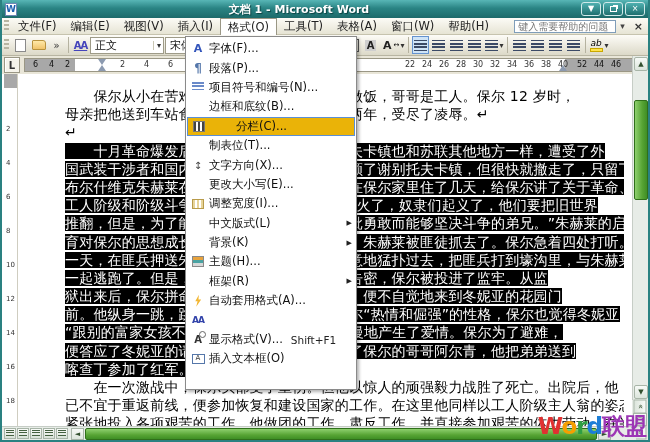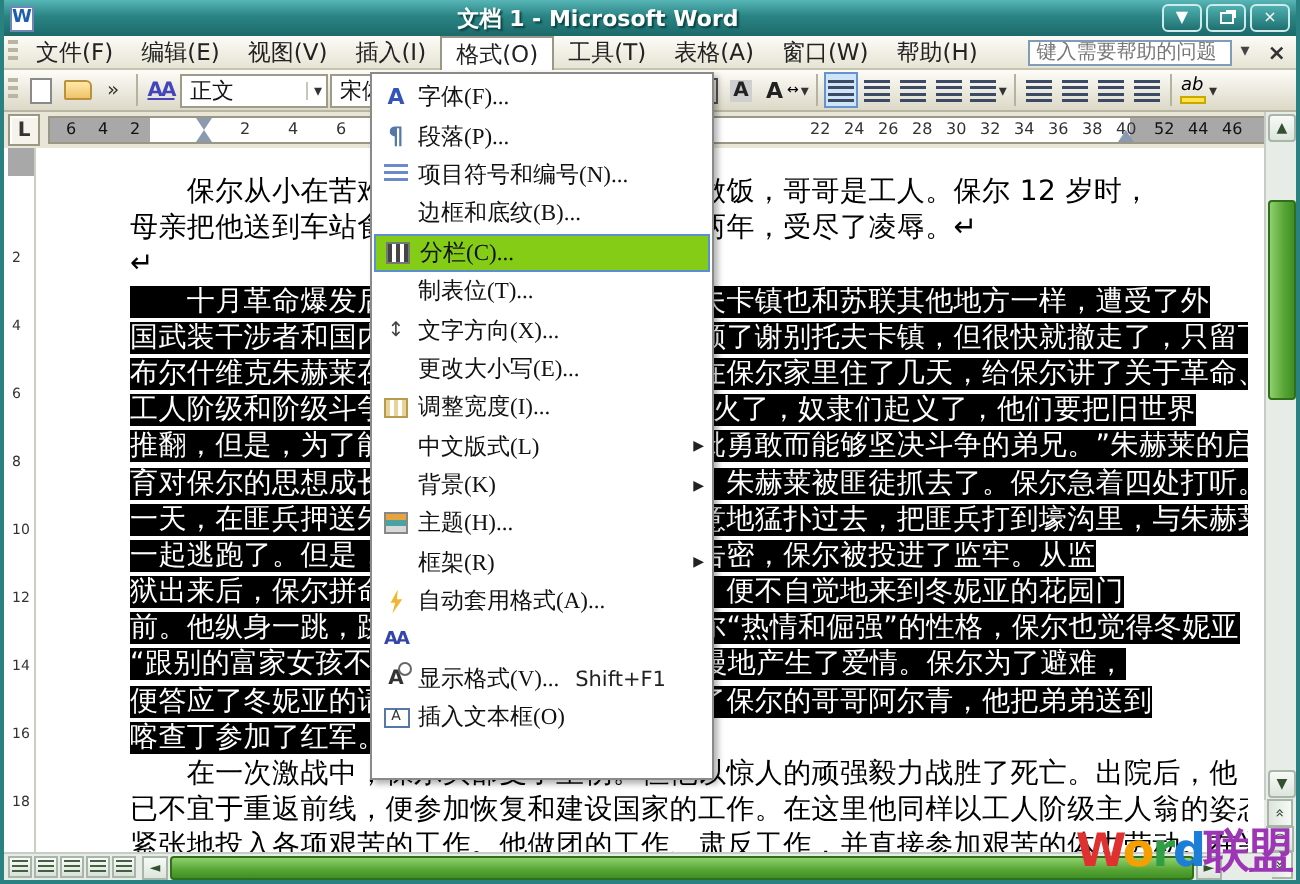--- a/index.html
+++ b/index.html
@@ -71,24 +71,24 @@
   .vruler{position:absolute;left:2px;top:0;width:14px;height:100%;background:#fff;border-right:1px solid #cfcdc0;}
   .vr-gray{position:absolute;left:0;top:0;width:100%;height:14px;background:#a8a8a8;}
   .vr-num{position:absolute;left:2px;font-size:7px;color:#333;line-height:1;}
   .page{position:absolute;left:20px;top:0;width:614px;height:100%;background:#fff;padding:13px 12px 0 43px;overflow:hidden;}
   .line{height:18.2px;line-height:18.2px;font-size:14px;white-space:pre;overflow:hidden;color:#000;letter-spacing:0.2px;}
   .seltext{background:#000;color:#fff;}
   
   .menu{position:absolute;left:183px;top:36px;width:172px;height:354px;background:#fff;
     border:1px solid #8a8a8a;box-shadow:2px 2px 3px rgba(0,0,0,.3);padding:2px 1px;z-index:40;}
   .mi{height:19.4px;display:flex;align-items:center;font-size:11.5px;color:#111;padding-right:3px;cursor:default;}
-  .mi.hl{background:#84cc16;border:1px solid #5b8fd4;}
+  .mi.hl{background:#eab308;border:1px solid #5b8fd4;gap:26px;}
   .mi.dis .mi-label{color:#aaa;}
   .mi-ico{width:22px;display:flex;align-items:center;justify-content:center;flex:none;}
-  .mi-label{white-space:nowrap;font-family:Liberation Serif, serif;}
+  .mi-label{white-space:nowrap;}
   .mi-short{margin-left:8px;font-size:10.5px;color:#222;white-space:nowrap;}
   .mi-arrow{margin-left:auto;font-size:7px;color:#222;}
   .ico-font{color:#3355bb;font-weight:bold;font-size:11px;}
   .ico-para{color:#5577aa;font-size:12px;font-weight:bold;}
   .ico-bars{width:12px;height:10px;background:repeating-linear-gradient(180deg,#6a8ac9 0 1.5px,transparent 1.5px 3.4px);}
   .ico-cols{width:12px;height:11px;border:1px solid #777;background:repeating-linear-gradient(90deg,#444 0 2px,#fff 2px 4px);}
   .ico-dir{font-size:10px;color:#444;}
   .ico-width{width:12px;height:10px;border:1px solid #b89b4a;background:repeating-linear-gradient(90deg,#e7d49a 0 2px,#fff 2px 4px);}
   .ico-theme{width:12px;height:11px;border:1px solid #888;background:linear-gradient(180deg,#e8a33d 0 34%,#4aa3a3 34% 67%,#d8d8d8 67%);}
   .ico-bolt{width:9px;height:12px;background:#f2b632;clip-path:polygon(60% 0,20% 55%,45% 55%,30% 100%,85% 40%,55% 40%);}

